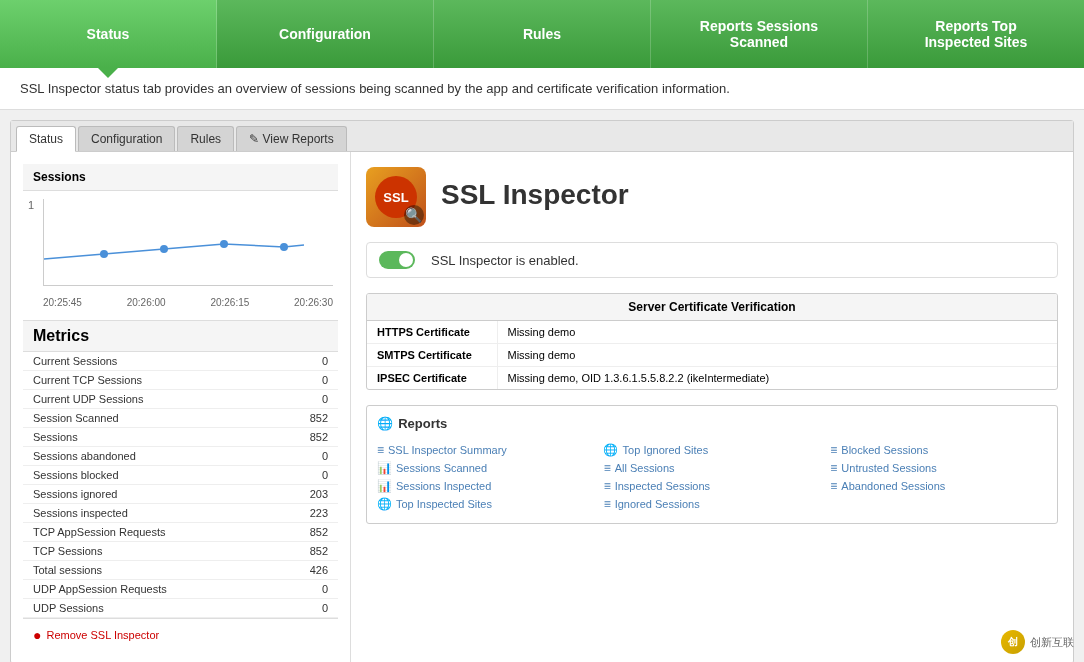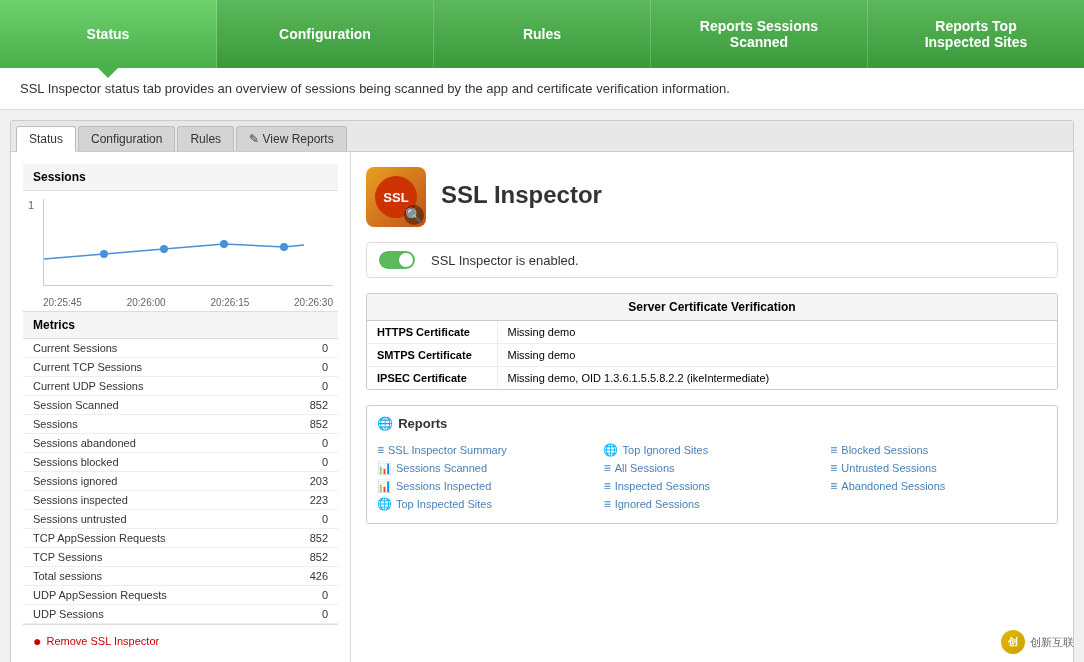--- a/index.html
+++ b/index.html
@@ -133,23 +133,24 @@
       justify-content: space-between;
       font-size: 10px;
       color: #666;
     }
 
     
     .metrics-header {
       background: #f5f5f5;
       padding: 6px 10px;
       font-weight: bold;
-      font-size: 12px;
+      font-size: 16px;
       border-top: 1px solid #ddd;
       border-bottom: 1px solid #ddd;
+      margin-top: 9px;
     }
     .metrics-table {
       width: 100%;
       border-collapse: collapse;
     }
     .metrics-table tr td {
       padding: 3px 10px;
       border-bottom: 1px solid #eee;
       font-size: 11px;
     }
@@ -202,21 +203,21 @@
       height: 20px;
       background: rgba(0,0,0,0.4);
       border-radius: 50%;
       display: flex;
       align-items: center;
       justify-content: center;
       color: white;
       font-size: 14px;
     }
     .ssl-title {
-      font-size: 24px;
+      font-size: 28px;
       font-weight: bold;
       color: #333;
       margin-bottom: 5px;
     }
     .ssl-desc {
       font-size: 11px;
       color: #555;
     }
 
     
@@ -451,24 +452,20 @@
               <td>Sessions blocked</td>
               <td>0</td>
             </tr>
             <tr>
               <td>Sessions ignored</td>
               <td>203</td>
             </tr>
             <tr>
               <td>Sessions inspected</td>
               <td>223</td>
-            </tr>
-            <tr>
-              <td>Sessions untrusted</td>
-              <td>0</td>
             </tr>
             <tr>
               <td>TCP AppSession Requests</td>
               <td>852</td>
             </tr>
             <tr>
               <td>TCP Sessions</td>
               <td>852</td>
             </tr>
             <tr>

